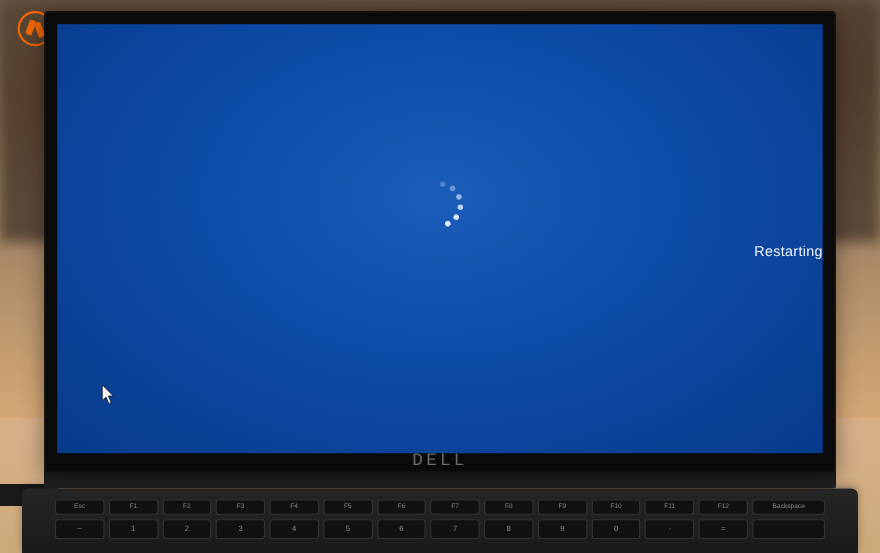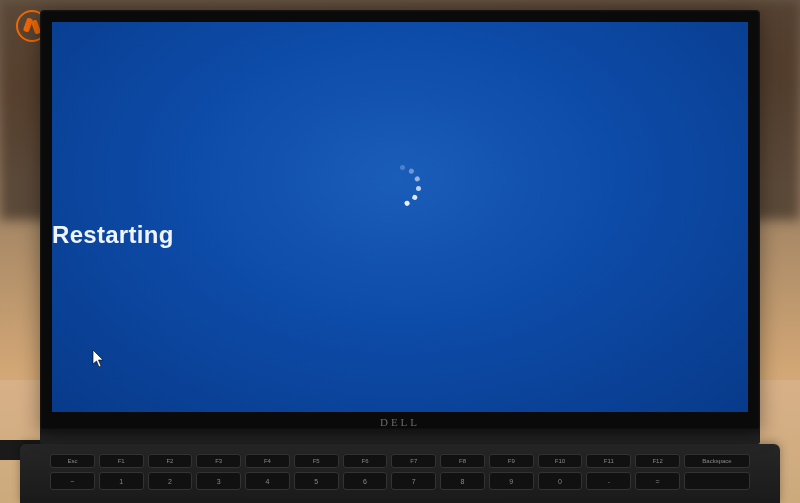--- a/index.html
+++ b/index.html
@@ -66,42 +66,42 @@
     .spinner .dot:nth-child(2){ transform: rotate(30deg);  opacity:0.4;}
     .spinner .dot:nth-child(3){ transform: rotate(60deg);  opacity:0.6;}
     .spinner .dot:nth-child(4){ transform: rotate(90deg);  opacity:0.8;}
     .spinner .dot:nth-child(5){ transform: rotate(120deg); opacity:0.95;}
     .spinner .dot:nth-child(6){ transform: rotate(150deg); opacity:1;}
 
     .status-text {
       position: absolute;
       left: 0; right: 0;
       top: 51%;
-      text-align: left;
+      text-align: right;
       color: #eef5ff;
-      font-size: 24px;
-      font-weight: 700;
+      font-size: 13px;
+      font-weight: 400;
       letter-spacing: 0.3px;
     }
 
     .cursor {
       position: absolute;
       left: 40px; bottom: 44px;
       width: 14px; height: 18px;
       color: #fff;
     }
 
     .dell-logo {
       position: absolute;
       left: 50%; bottom: 2px;
       transform: translateX(-50%);
       color: #6a6a6a;
-      font-size: 11px;
+      font-size: 16px;
       letter-spacing: 3px;
-      font-family: Liberation Serif, serif;
+      font-family: Liberation Mono, monospace;
     }
 
     
     .hinge {
       width: 720px; height: 14px;
       background: linear-gradient(to bottom, #1a1a1a, #2a2a2a);
       border-radius: 0 0 2px 2px;
     }
     .keyboard {
       width: 760px; height: 60px;

